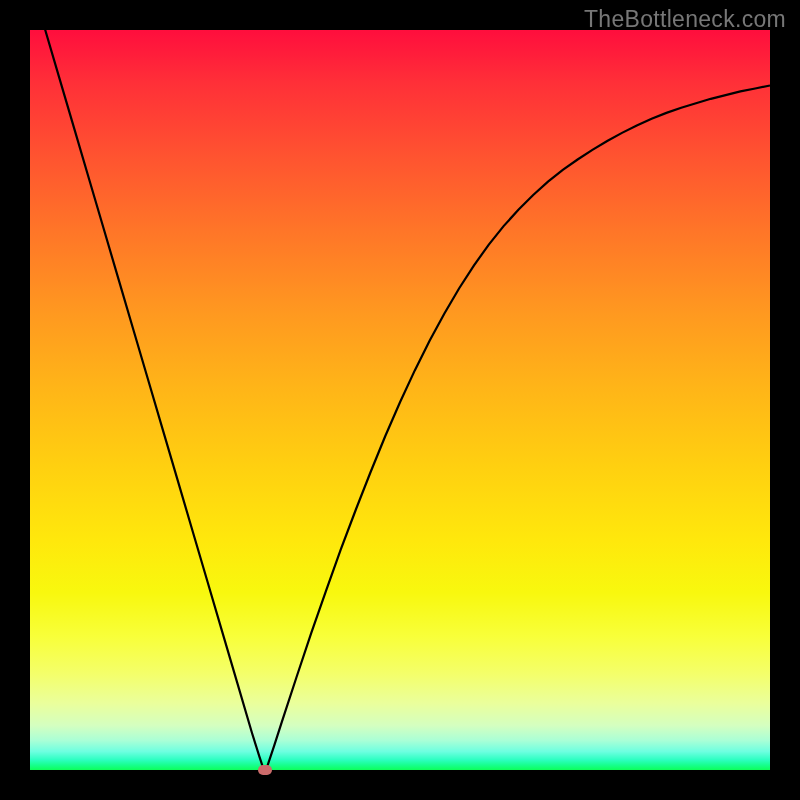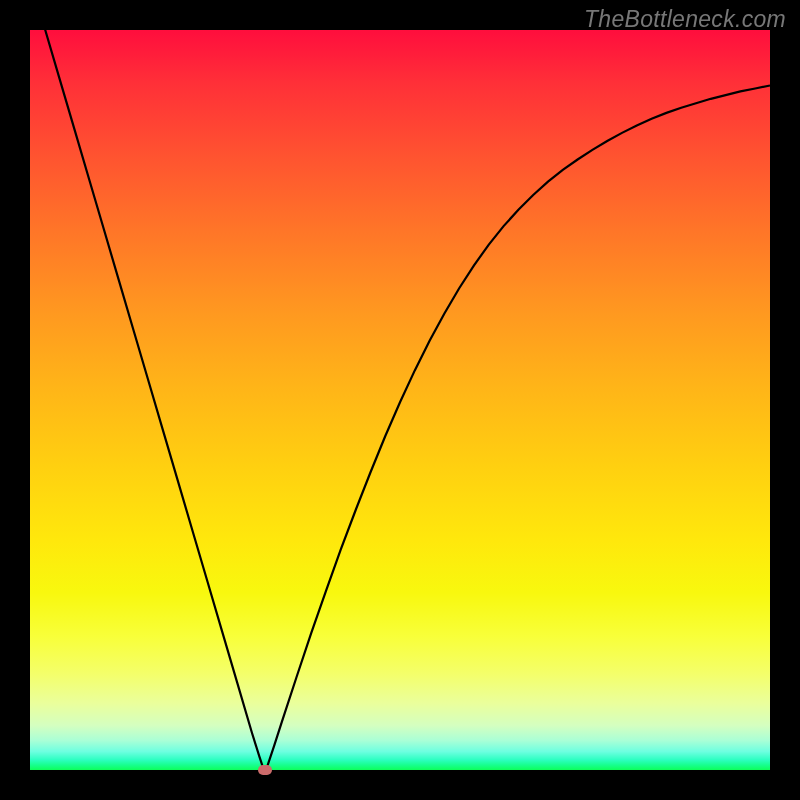--- a/index.html
+++ b/index.html
@@ -9,21 +9,20 @@
     height: 800px;
     overflow: hidden;
     background: #000;
     font-family: Arial, Helvetica, sans-serif;
   }
   .frame {
     position: relative;
     width: 800px;
     height: 800px;
     background: #000;
-    font-style: italic;
   }
   .plot-area {
     position: absolute;
     left: 30px;
     top: 30px;
     width: 740px;
     height: 740px;
     background: linear-gradient(to bottom,
       #ff0e3d 0%,
       #ff2f38 7%,

